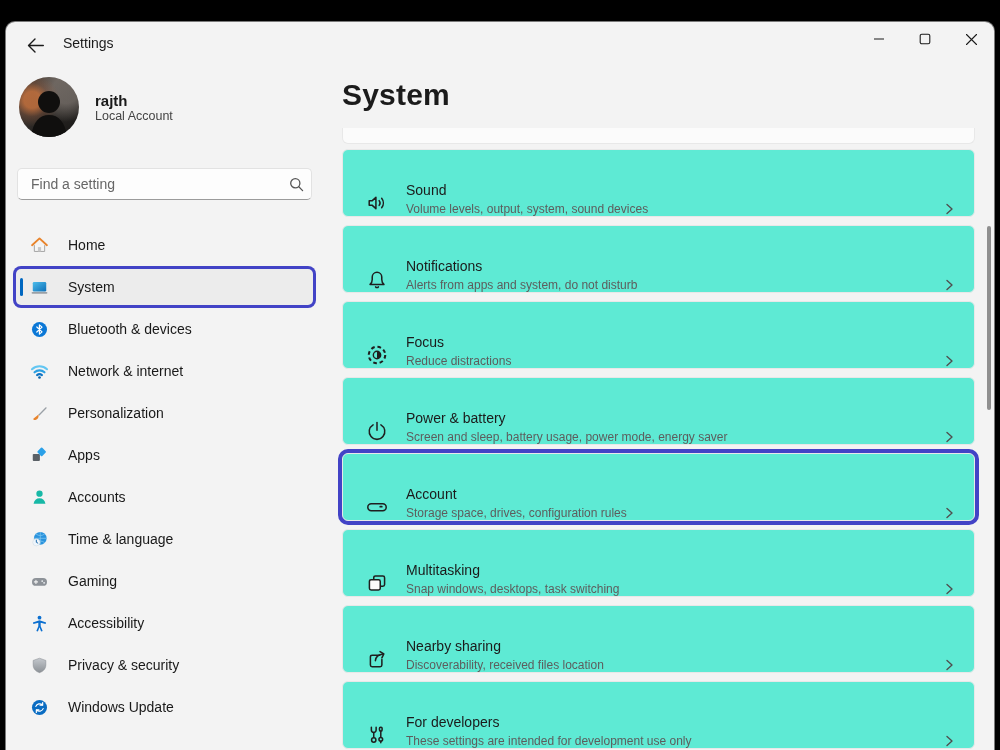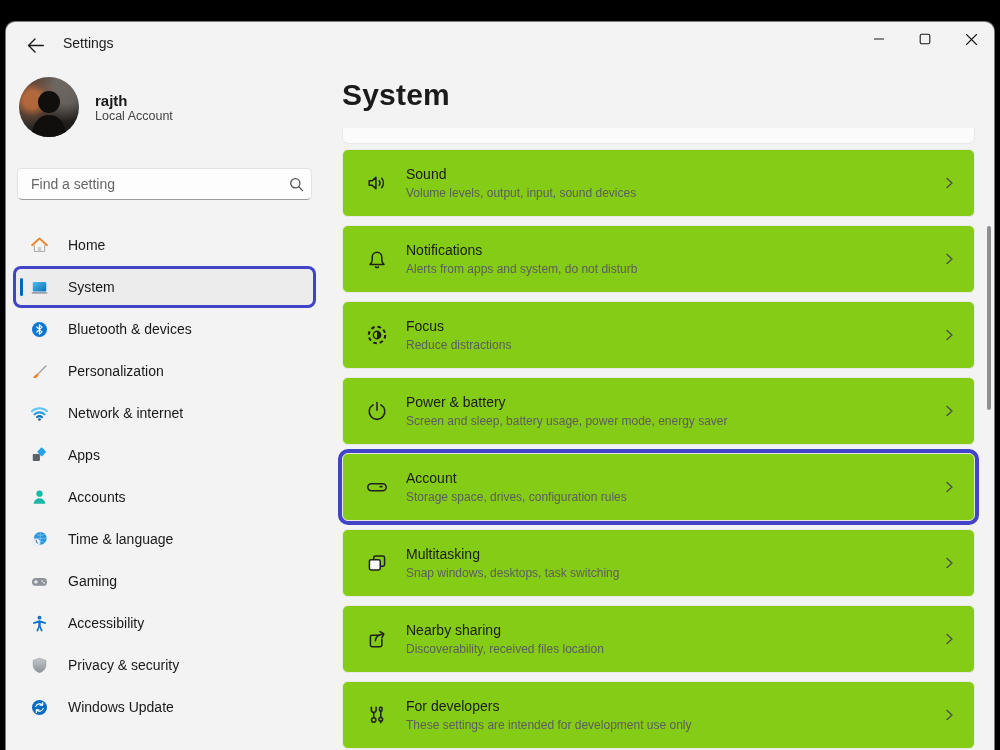--- a/index.html
+++ b/index.html
@@ -38,22 +38,22 @@
     cursor:pointer; position:relative; }
   .nav-item .nico { width:19px; height:19px; flex:0 0 19px; display:flex; }
   .nav-item .nlabel { margin-left:19px; font-size:14px; color:#191919; }
   .nav-item.selected { background:#ececec; }
   .nav-item.selected .pill { position:absolute; left:4px; top:9px; width:3px; height:18px; border-radius:2px; background:#0067c0; }
   .nav-item.annotated { box-shadow:0 0 0 3px #4243c6; }
   
   .page-title { position:absolute; left:336px; top:56px; font-size:30px; font-weight:bold; color:#1b1b1b; letter-spacing:.2px; }
   .cards { position:absolute; left:336px; top:106px; width:633px; }
   .card-partial-top { height:16px; background:#fbfbfb; border:1px solid #e8e8e8; border-top:none; border-radius:0 0 6px 6px; margin-bottom:5px; }
-  .card { height:68px; background:#84cc16; border:1px solid #e8e8e8; border-radius:6px; margin-bottom:8px;
-    display:flex; align-items:center; padding:0 18px 0 21px; cursor:pointer; position:relative; }
+  .card { height:68px; background:#5eead4; border:1px solid #e8e8e8; border-radius:6px; margin-bottom:8px;
+    display:flex; align-items:flex-end; padding:0 18px 0 21px; cursor:pointer; position:relative; }
   .card.annotated { box-shadow:0 0 0 4px #4243c6; }
   .card .cico { width:26px; height:26px; flex:0 0 26px; display:flex; }
   .card .ctext { margin-left:16px; flex:1; }
   .card .ctitle { font-size:14px; color:#1b1b1b; }
   .card .csub { font-size:12px; color:#5d5d5d; margin-top:4px; }
   .card .chev { width:14px; height:14px; flex:0 0 14px; }
   .card-partial-bottom { height:20px; background:#fbfbfb; border:1px solid #e8e8e8; border-bottom:none; border-radius:6px 6px 0 0; }
   .scrollbar { position:absolute; right:3px; top:204px; width:4px; height:184px; border-radius:2px; background:#8f8f8f; cursor:pointer; }
 </style>
 </head>
@@ -146,37 +146,37 @@
             <circle cx="12" cy="12" r="9.5" fill="#0a77d6"></circle>
             <path d="M8.6 8.8 15.2 15l-3.3 2.9V6.1L15.2 9 8.6 15.2" stroke="#fff" stroke-width="1.5" fill="none" stroke-linejoin="round" stroke-linecap="round"></path>
           </svg>
         </span>
       <span class="nlabel">Bluetooth &amp; devices</span>
     </div>
 
     <div class="nav-item">
       <span class="nico">
           <svg width="19" height="19" viewBox="0 0 24 24">
-            <path d="M10.5 13.5 19.5 4.5c.9-.9 2.1.3 1.2 1.2l-9 9z" fill="#9aa0a6"></path>
-            <path d="M10.8 13.2 4.2 18.6c-.9.8 1.4 2.2 3.4 1.4 1.8-.7 3-2.4 3.2-4.3z" fill="#e8842c"></path>
-          </svg>
-        </span>
-      <span class="nlabel">Personalization</span>
-    </div>
-
-    <div class="nav-item">
-      <span class="nico">
-          <svg width="19" height="19" viewBox="0 0 24 24">
             <path d="M2.5 9.2a14 14 0 0 1 19 0" stroke="#62c6f2" stroke-width="2.6" fill="none" stroke-linecap="round"></path>
             <path d="M5.7 13a9.4 9.4 0 0 1 12.6 0" stroke="#2a9ee0" stroke-width="2.6" fill="none" stroke-linecap="round"></path>
             <path d="M8.9 16.6a5 5 0 0 1 6.2 0" stroke="#0d74c4" stroke-width="2.6" fill="none" stroke-linecap="round"></path>
             <circle cx="12" cy="19.6" r="1.7" fill="#0a62a8"></circle>
           </svg>
         </span>
       <span class="nlabel">Network &amp; internet</span>
+    </div>
+
+    <div class="nav-item">
+      <span class="nico">
+          <svg width="19" height="19" viewBox="0 0 24 24">
+            <path d="M10.5 13.5 19.5 4.5c.9-.9 2.1.3 1.2 1.2l-9 9z" fill="#9aa0a6"></path>
+            <path d="M10.8 13.2 4.2 18.6c-.9.8 1.4 2.2 3.4 1.4 1.8-.7 3-2.4 3.2-4.3z" fill="#e8842c"></path>
+          </svg>
+        </span>
+      <span class="nlabel">Personalization</span>
     </div>
 
     <div class="nav-item">
       <span class="nico">
           <svg width="19" height="19" viewBox="0 0 24 24">
             <rect x="3.5" y="10" width="9" height="9" rx="1.2" fill="#5a6066"></rect>
             <rect x="10.5" y="3.2" width="8.4" height="8.4" rx="1.2" fill="#2aa0e8" transform="rotate(45 14.7 7.4)"></rect>
           </svg>
         </span>
       <span class="nlabel">Apps</span>
@@ -263,21 +263,21 @@
     <div class="card">
       <span class="cico">
           <svg width="26" height="26" viewBox="0 0 24 24" fill="none" stroke="#1f1f1f" stroke-width="1.4" stroke-linejoin="round" stroke-linecap="round">
             <path d="M11 6.8v10.4L7.4 14H4.8v-4h2.6z"></path>
             <path d="M14 9.8a3.6 3.6 0 0 1 0 4.4"></path>
             <path d="M16.3 7.6a7 7 0 0 1 0 8.8"></path>
           </svg>
         </span>
       <span class="ctext">
           <span class="ctitle" style="display:block">Sound</span>
-          <span class="csub" style="display:block">Volume levels, output, input, sound devices</span>
+          <span class="csub" style="display:block">Volume levels, output, system, sound devices</span>
         </span>
       <svg class="chev" viewBox="0 0 14 14">
           <path d="M5 2.5 10 7l-5 4.5" stroke="#4f4f4f" stroke-width="1.4" fill="none" stroke-linecap="round" stroke-linejoin="round"></path>
         </svg>
     </div>
 
     <div class="card">
       <span class="cico">
           <svg width="26" height="26" viewBox="0 0 24 24" fill="none" stroke="#1f1f1f" stroke-width="1.4" stroke-linejoin="round" stroke-linecap="round">
             <path d="M5.6 17c1.4-1.1 2-2.6 2-4.5v-2.3a4.4 4.4 0 0 1 8.8 0v2.3c0 1.9.6 3.4 2 4.5z"></path>

